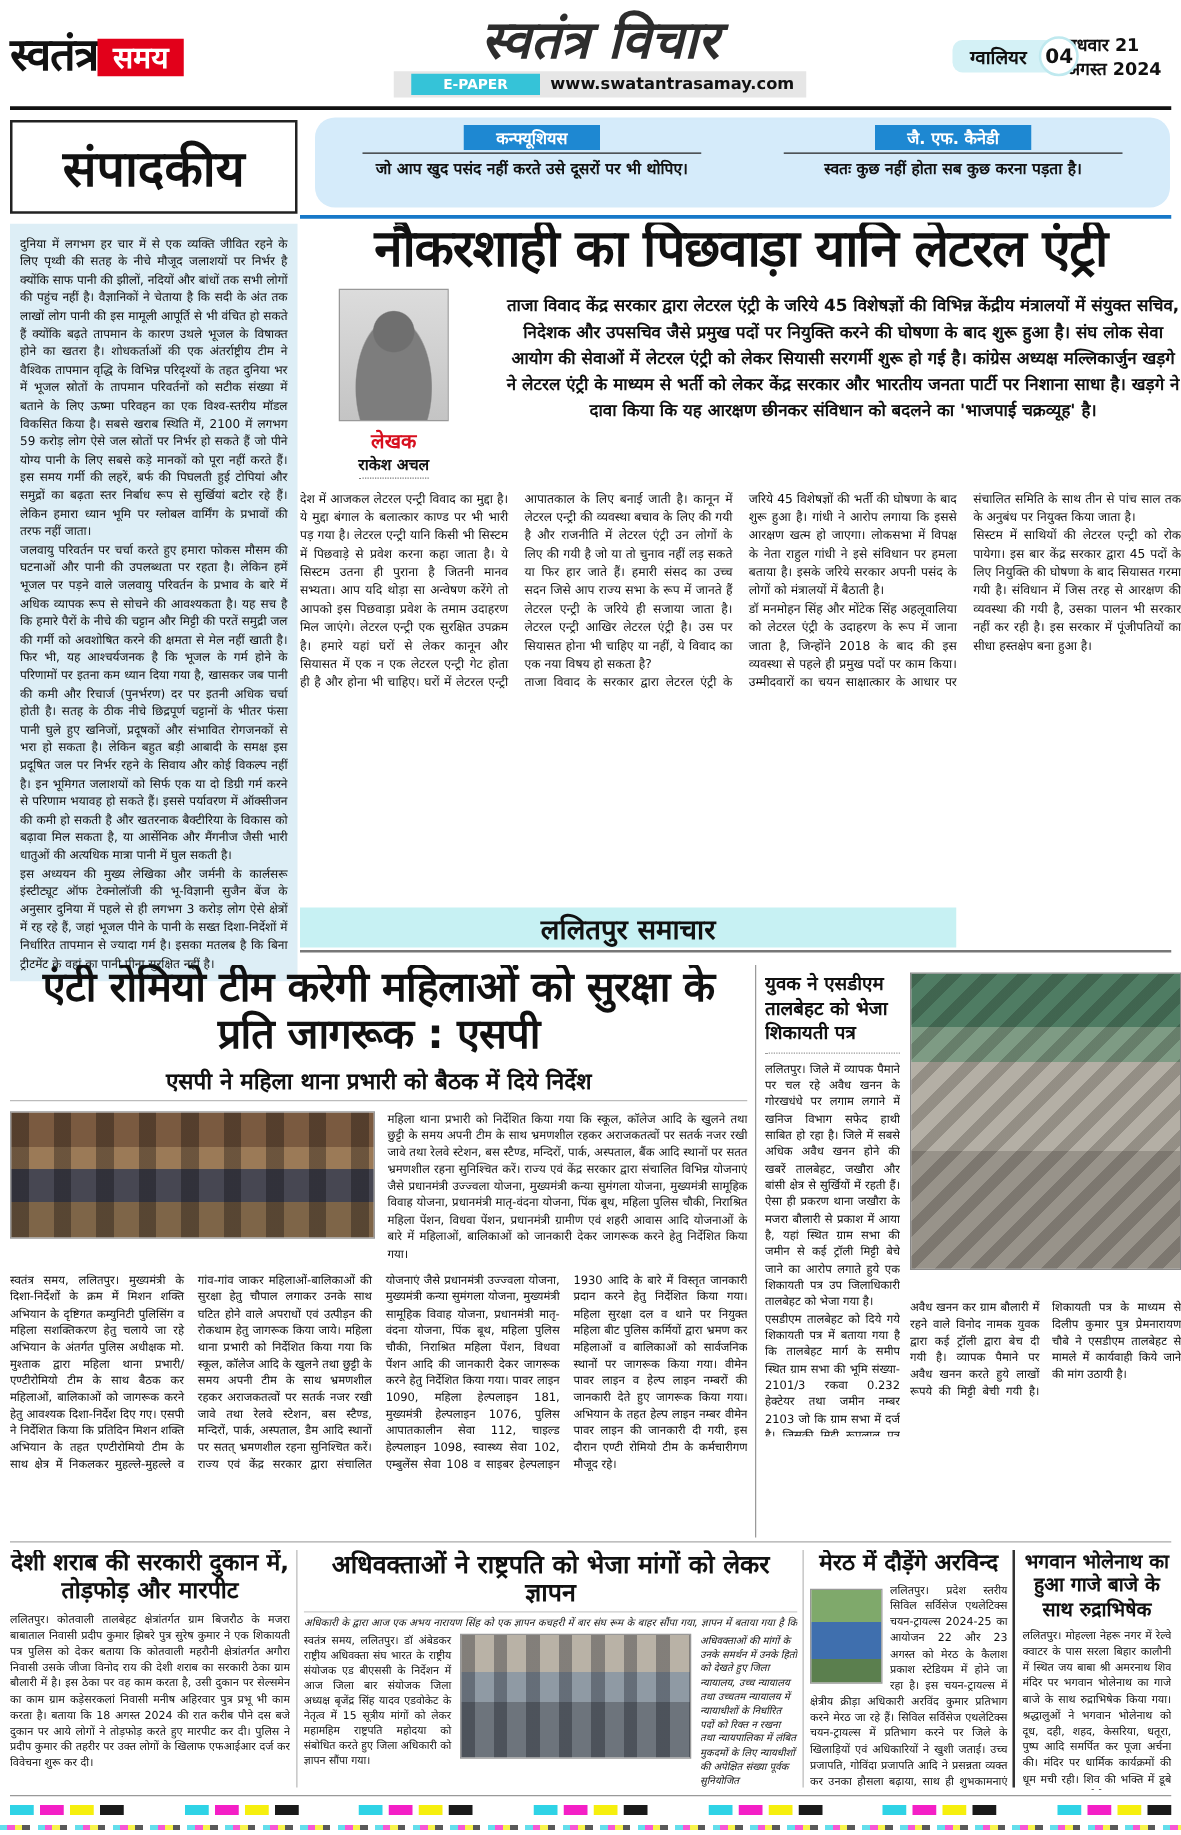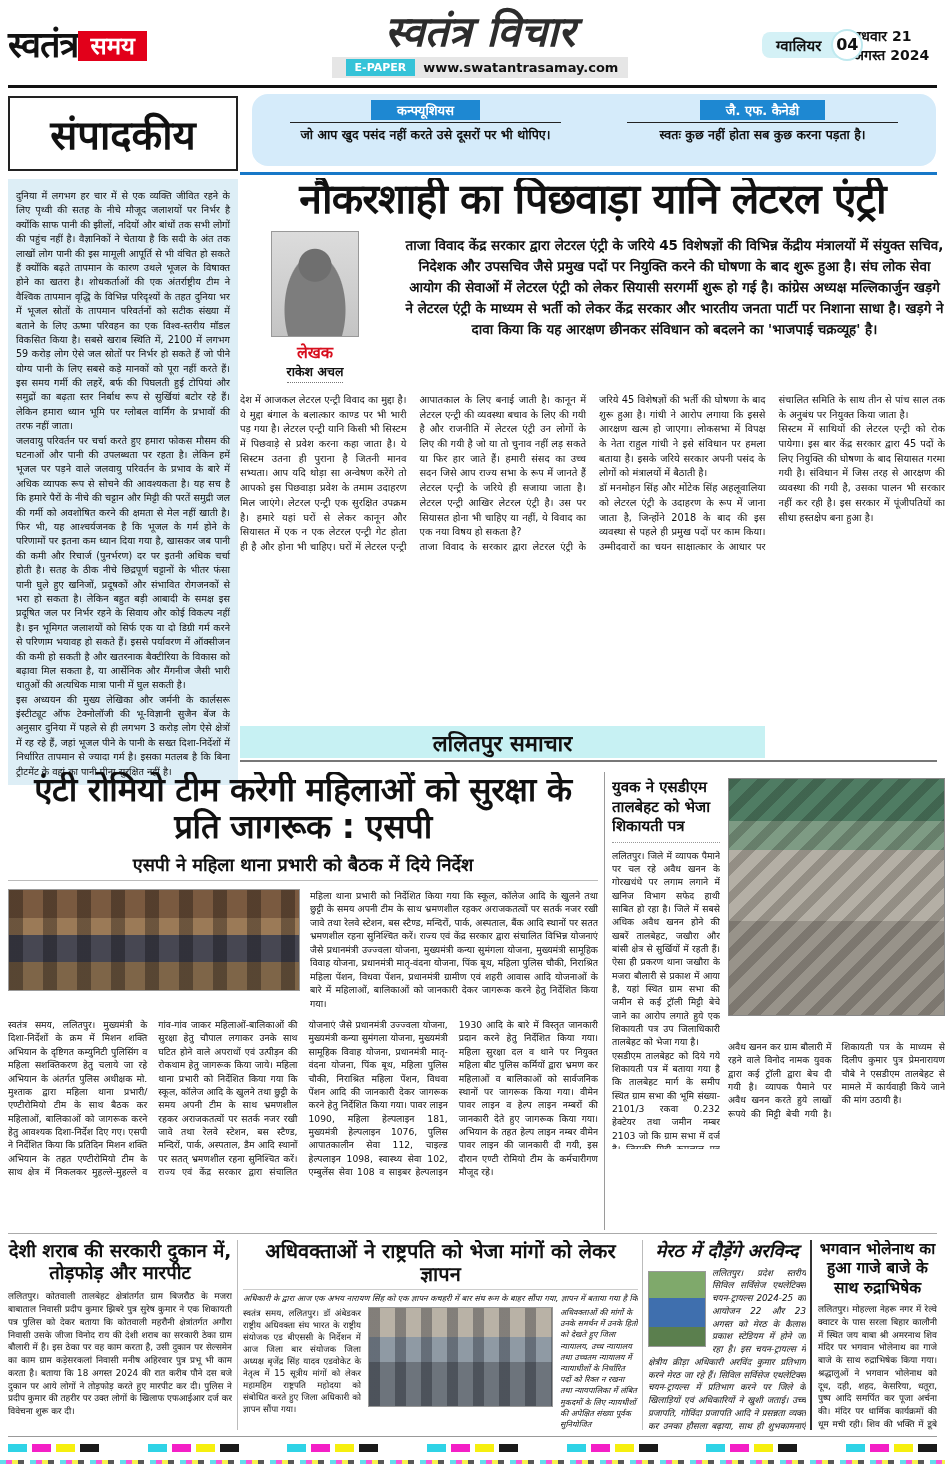--- a/index.html
+++ b/index.html
@@ -9,21 +9,21 @@
 
   
   .masthead { position:absolute; left:8px; top:4px; width:929px; height:84px;
               border-bottom:3px solid #111; display:flex; align-items:center; }
   .logo { width:190px; display:flex; flex-direction:row; align-items:center; }
   .logo-top { font-size:36px; font-weight:900; letter-spacing:-1px; color:#111; line-height:1.0; }
   .logo-bottom { background:#e2001a; color:#fff; font-size:24px; font-weight:900; padding:0 12px; line-height:1.25; margin-top:2px; }
   .mast-center { flex:1; display:flex; flex-direction:column; align-items:center; }
   .paper-title { font-size:42px; font-weight:900; color:#2d2d2d; line-height:1.0;font-style:italic; }
   .epaper-row { margin-top:4px; background:#e6e6e6; display:flex; align-items:center; gap:8px; padding:2px 10px 2px 2px; }
-  .epaper-badge { background:#35c3d8; color:#fff; font-weight:700; font-size:11px; padding:2px 9px;margin-left:12px; }
+  .epaper-badge { background:#35c3d8; color:#fff; font-weight:700; font-size:11px; padding:2px 26px;margin-left:12px; }
   .website { font-size:13px; font-weight:700; color:#111; }
   .mast-right { width:175px; display:flex; flex-direction:row; align-items:center; gap:6px; }
   .edition-pill { position:relative; background:#d4f1f6; border-radius:8px; padding:3px 26px 3px 14px; font-size:15px; font-weight:800; }
   .page-circle { position:absolute; right:-16px; top:-3px; width:32px; height:32px; border-radius:50%;
                  background:#fff; border:2px solid #bfe9ef; display:flex; align-items:center; justify-content:center;
                  font-size:16px; font-weight:900; }
   .date-line { font-size:14px; font-weight:800; }
 
   
   .quotes { position:absolute; left:252px; top:94px; width:684px; height:72px; background:#d5ebfa;
@@ -99,21 +99,21 @@
   .gy-headline { font-size:20px; font-weight:900; text-align:center; line-height:1.15; }
   .gy-caption { font-size:8.2px; font-style:italic; text-align:center; margin-top:3px; border-top:1px solid #ccc; padding-top:2px; }
   .gy-grid { display:flex; gap:7px; margin-top:4px; }
   .gy-lede { width:118px; flex:none; font-size:8.6px; line-height:1.4; text-align:justify; }
   .crowd-photo { width:185px; height:100px; flex:none; border:1px solid #999;
         background:linear-gradient(180deg,#b9b2a6 0 30%,#8f9aa4 30% 55%,#6d747c 55% 100%),
                    repeating-linear-gradient(90deg, rgba(40,45,60,.35) 0 11px, rgba(0,0,0,0) 11px 26px);
         background-blend-mode:multiply; }
   .gy-side { flex:1; font-size:8px; font-style:italic; line-height:1.4; }
   .vline2 { position:absolute; left:642px; top:1240px; width:1px; height:190px; background:#bbb; }
-  .meerut { position:absolute; left:648px; top:1240px; width:158px; height:192px; overflow:hidden;font-style:italic; }
+  .meerut { position:absolute; left:648px; top:1240px; width:158px; height:192px; overflow:hidden; }
   .me-headline { font-size:18px; font-weight:900; text-align:center; line-height:1.2; margin-bottom:5px; }
   .athlete-photo { float:left; width:58px; height:76px; margin:4px 6px 2px 0; border:1px solid #999;
         background:linear-gradient(180deg,#7fa96b 0 35%,#3f6fae 35% 75%,#5b7f4e 75% 100%); }
   .vline3 { position:absolute; left:810px; top:1240px; width:2px; height:190px; background:#333; }
   .bhagwan { position:absolute; left:818px; top:1240px; width:119px; height:192px; overflow:hidden; }
   .bh-headline { font-size:15.5px; font-weight:900; text-align:center; line-height:1.25; margin-bottom:5px; }
   .body-sm { font-size:8.8px; line-height:1.45; text-align:justify; }
 
   
   .marks-rule { position:absolute; left:8px; top:1436px; width:929px; height:1px; background:#999; }

